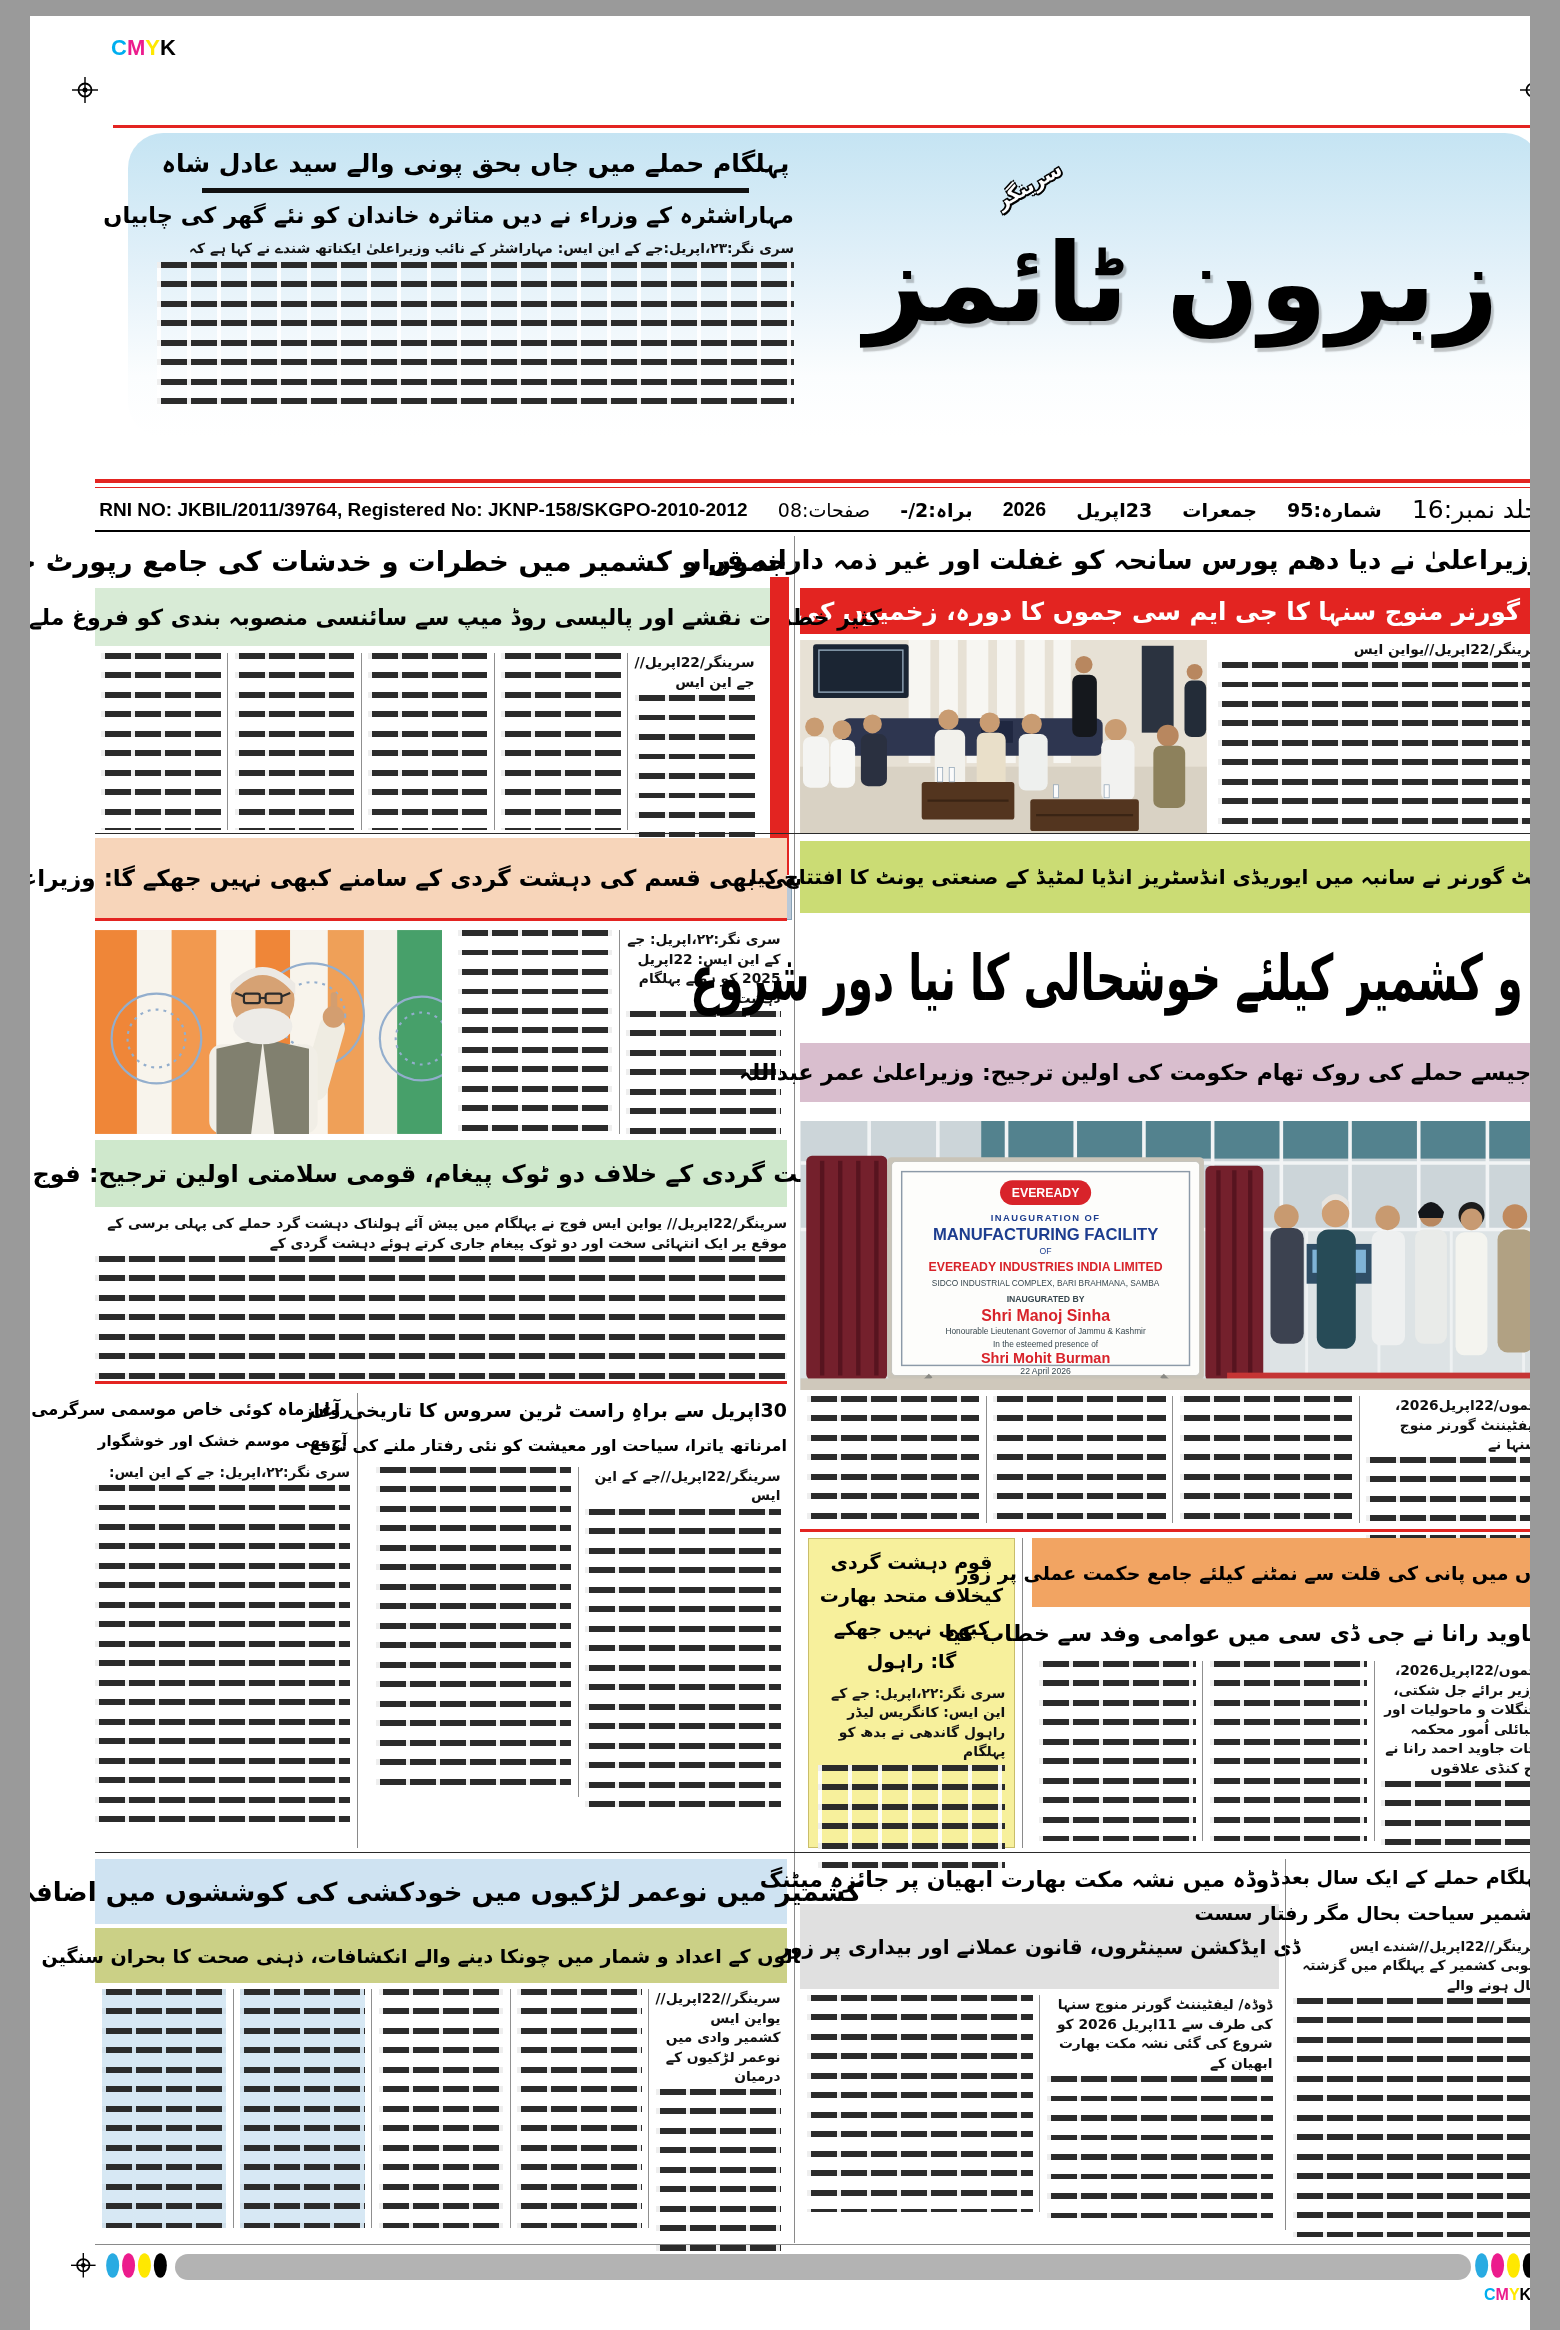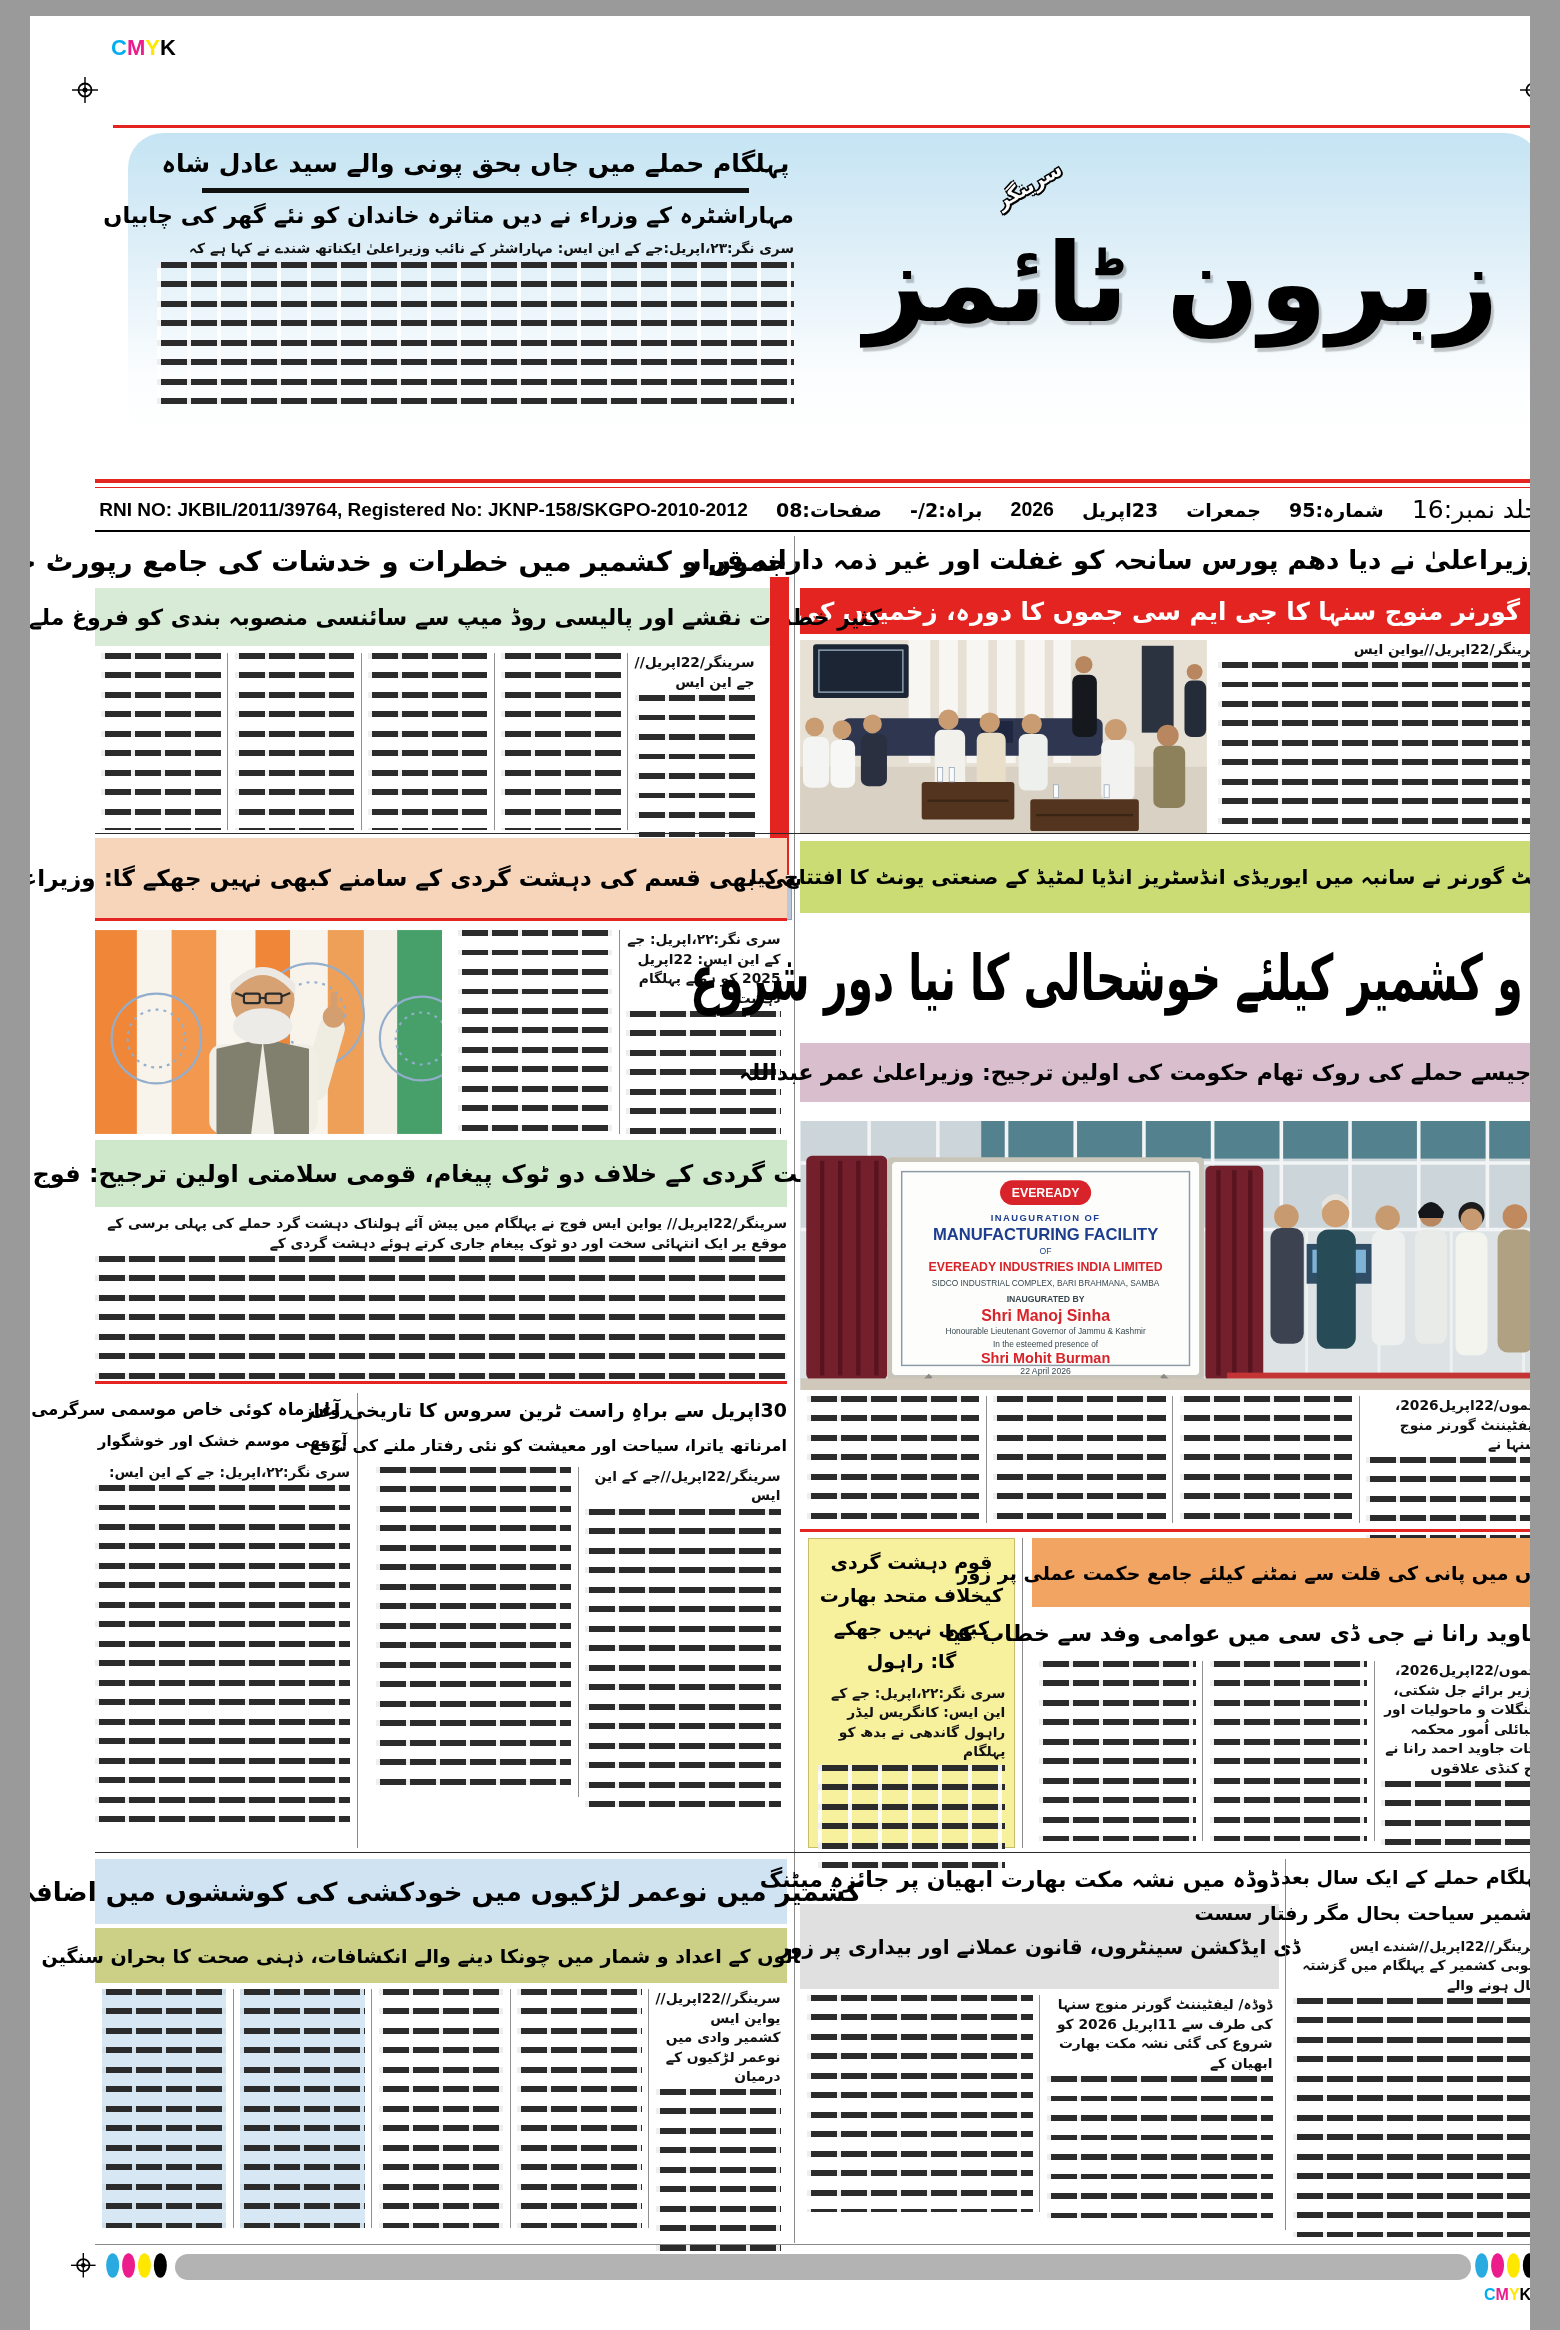--- a/index.html
+++ b/index.html
@@ -65,21 +65,21 @@
 
   <div class="abs redbg" style="left:65px;top:463px;width:1449px;height:4.3px"></div>
   <div class="abs redbg" style="left:65px;top:471px;width:1449px;height:1.4px"></div>
   <div class="abs" style="left:65px;top:476px;width:1449px;height:35px;display:flex;direction:rtl;align-items:center;justify-content:space-between;padding:0 4.3px">
     <div class="urdu" style="font-size:25px;font-weight:normal">جلد نمبر:16</div>
     <div class="urdu" style="font-size:19px;font-weight:bold">شمارہ:95</div>
     <div class="urdu" style="font-size:19px;font-weight:bold">جمعرات</div>
     <div class="urdu" style="font-size:19px;font-weight:bold">23اپریل</div>
     <div class="latin" style="font-size:19.5px;font-weight:bold">2026</div>
     <div class="urdu" style="font-size:19px;font-weight:bold">براہ:2/-</div>
-    <div class="urdu" style="font-size:19px;font-weight:bold">صفحات:08</div>
+    <div class="urdu" style="font-size:19px;font-weight:normal">صفحات:08</div>
     <div class="latin" style="font-size:19px;font-weight:bold;direction:ltr">RNI NO: JKBIL/2011/39764, Registered No: JKNP-158/SKGPO-2010-2012</div>
   </div>
   <div class="abs" style="left:65px;top:514px;width:1449px;height:2.2px;background:#000"></div>
 
   <div class="vr" style="left:764px;top:520px;height:1707px"></div>
 
   <div class="abs" style="left:770px;top:520px;width:745px">
     <div class="hl" style="font-size:26px;line-height:48px">وزیراعلیٰ نے دیا دھم پورس سانحہ کو غفلت اور غیر ذمہ دارانہ قرار</div>
     <div class="band redbg" style="height:46px;font-size:24.6px;color:#fff;margin-top:4.3px">لیفٹیننٹ گورنر منوج سنہا کا جی ایم سی جموں کا دورہ، زخمیوں کی عیادت</div>
   </div>

